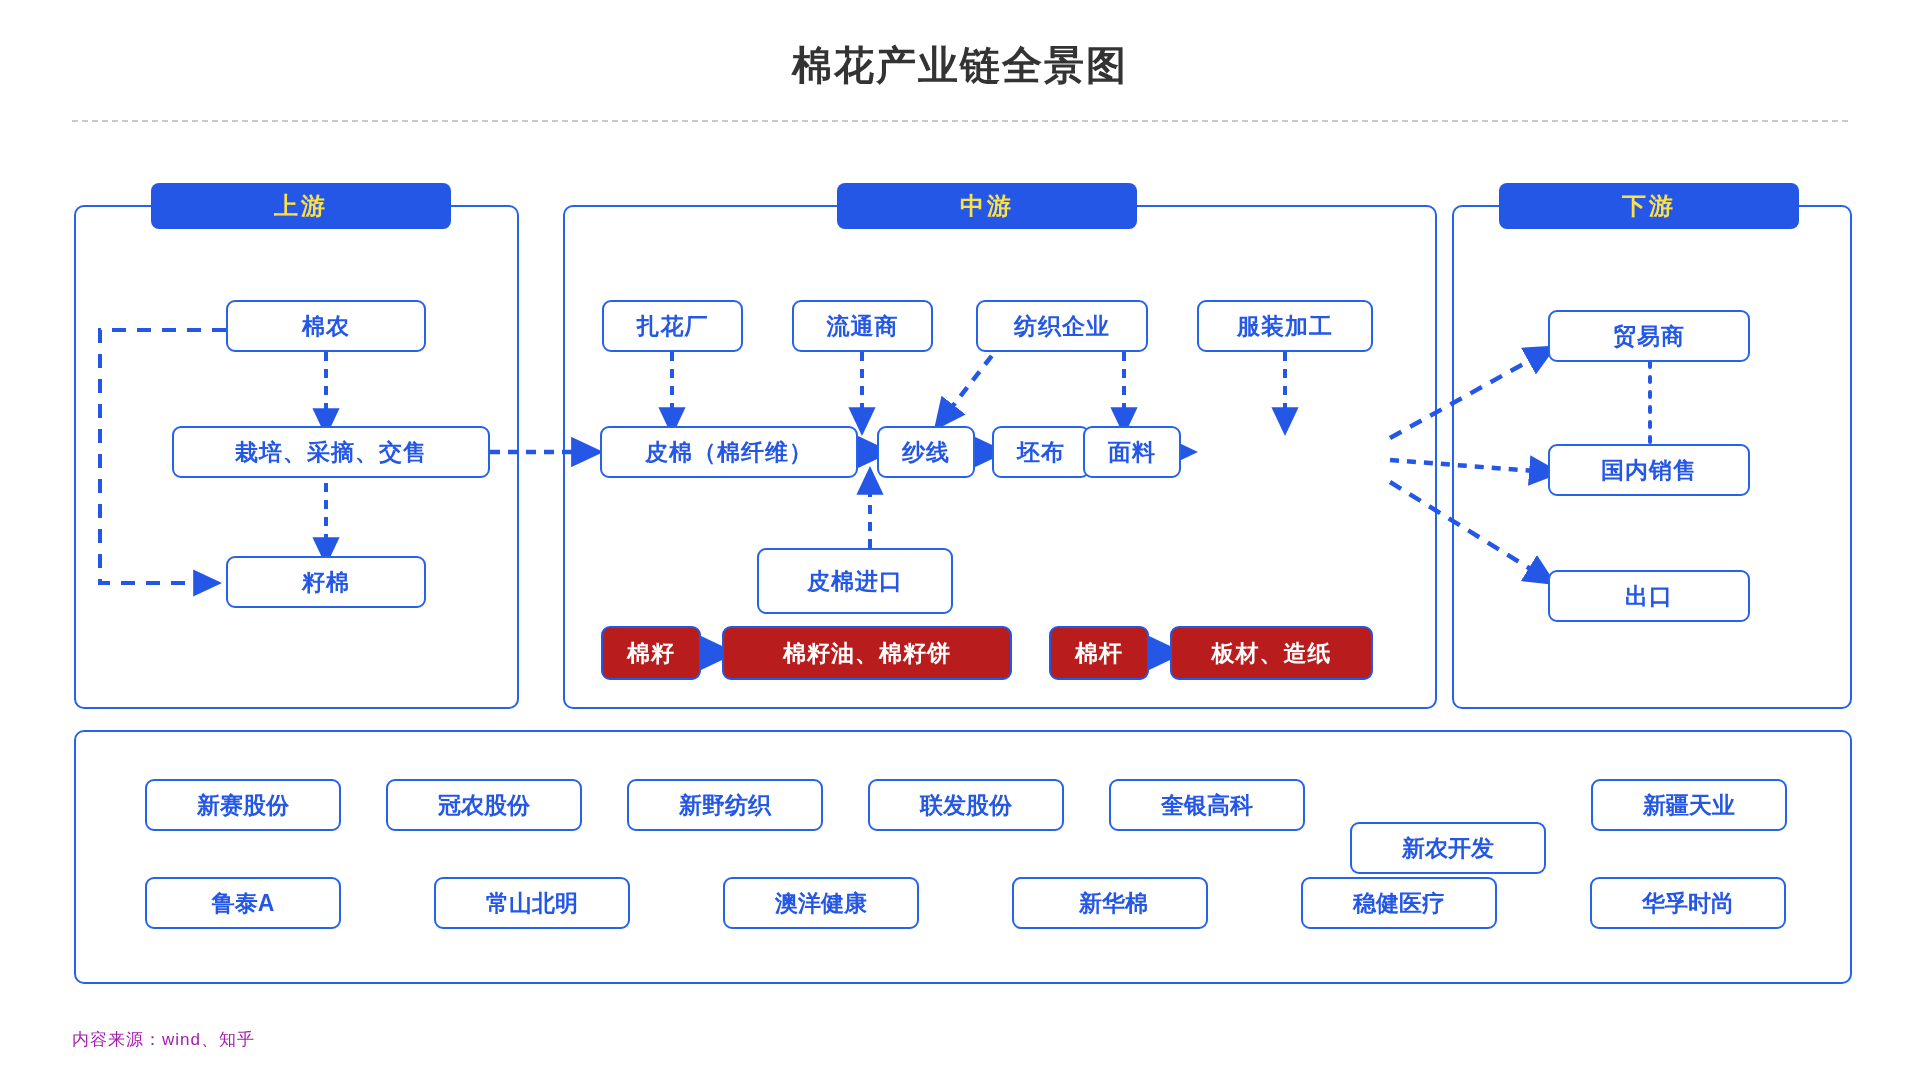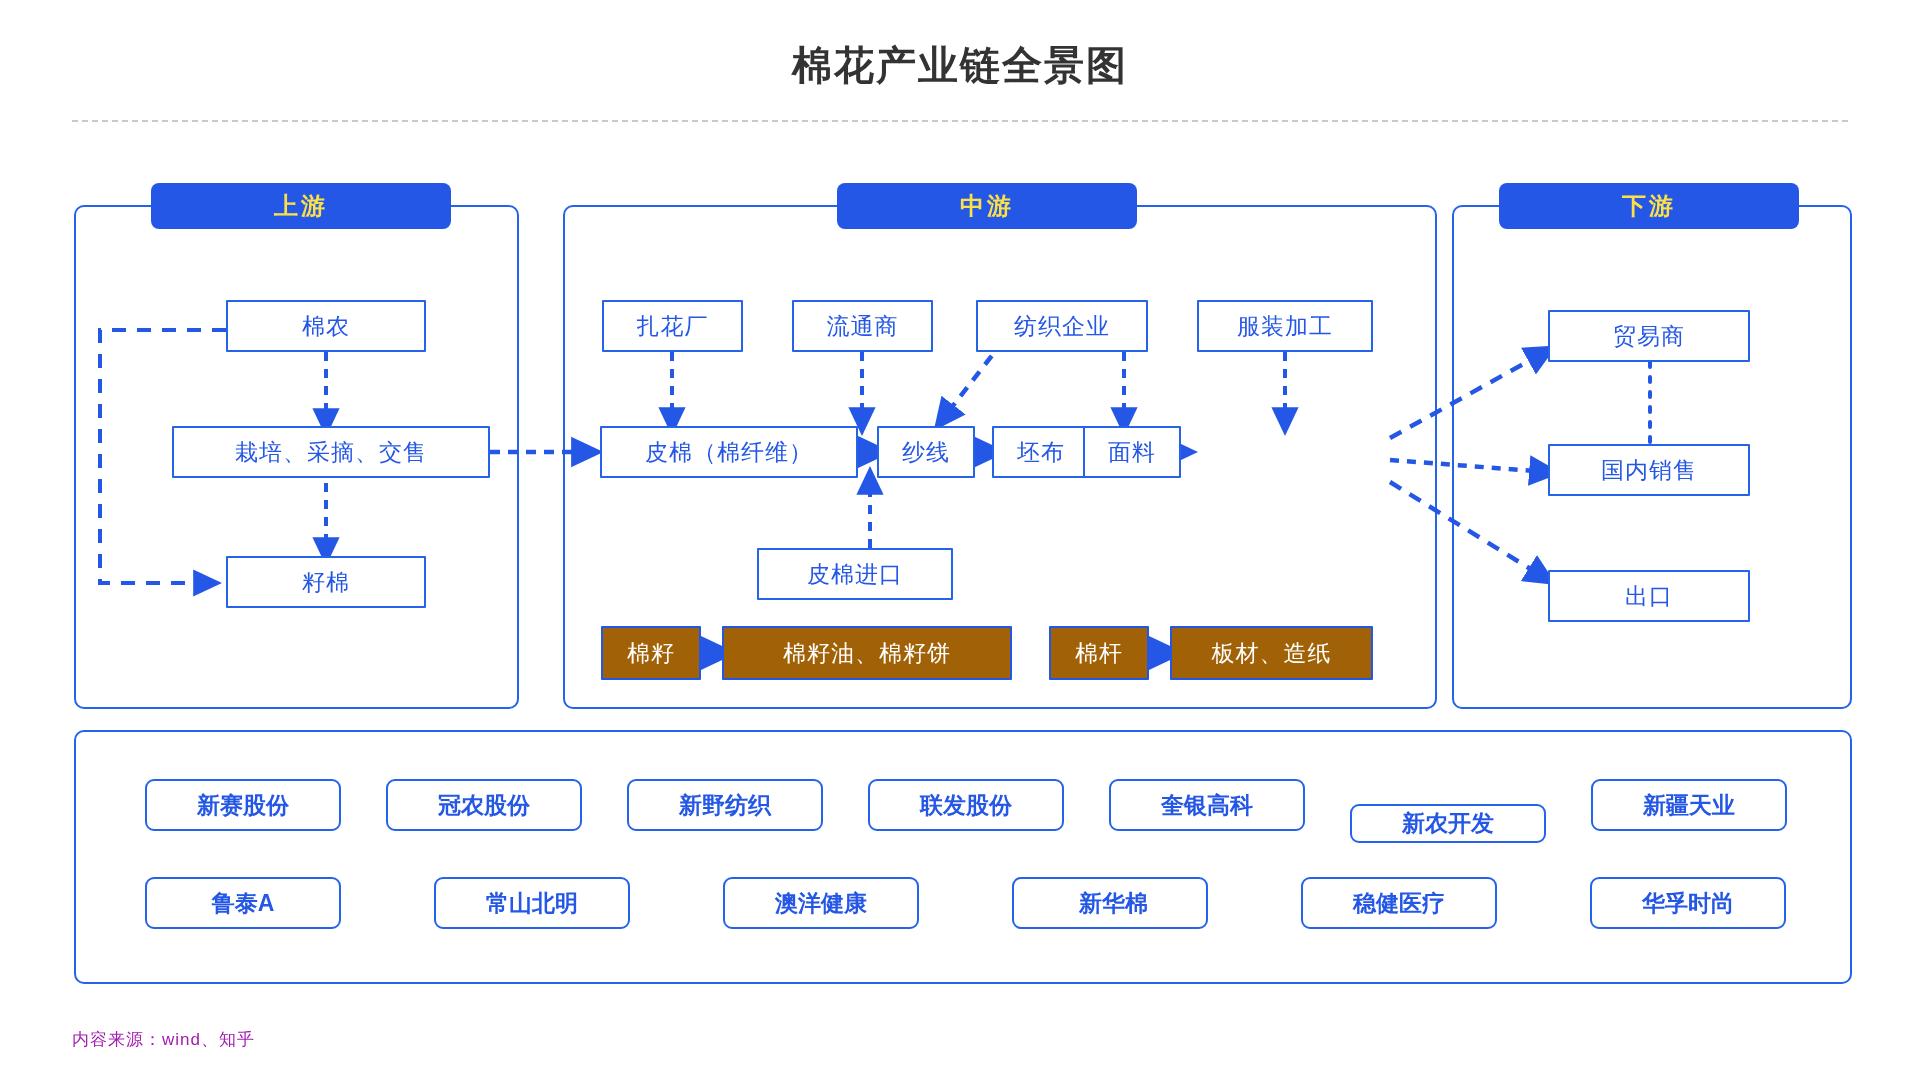--- a/index.html
+++ b/index.html
@@ -29,27 +29,27 @@
   }
   .frame-label{
     position:absolute;background:#2457e6;color:#fde047;border-radius:8px;
     font-size:24px;font-weight:bold;display:flex;align-items:center;justify-content:center;
     letter-spacing:3px;
   }
 
   
   .node{
     position:absolute;box-sizing:border-box;
-    border:2.5px solid #2563eb;border-radius:1px;background:#ffffff;
-    color:#2457e6;font-size:23px;font-weight:normal;
+    border:2.5px solid #2563eb;border-radius:9px;background:#ffffff;
+    color:#2457e6;font-size:23px;font-weight:bold;
     display:flex;align-items:center;justify-content:center;
     letter-spacing:1px;white-space:nowrap;
   }
   .node.filled{
-    background:#a16207;border-color:#2457e6;color:#ffffff;
+    background:#b91c1c;border-color:#2457e6;color:#ffffff;
   }
 
   
   .tag{
     position:absolute;box-sizing:border-box;
     border:2.5px solid #2563eb;border-radius:9px;background:#ffffff;
     color:#2457e6;font-size:23px;font-weight:bold;
     display:flex;align-items:center;justify-content:center;white-space:nowrap;
   }
 
@@ -129,39 +129,39 @@
   <div class="node" style="left:602px;top:300px;width:141px;height:52px;">扎花厂</div>
   <div class="node" style="left:792px;top:300px;width:141px;height:52px;">流通商</div>
   <div class="node" style="left:976px;top:300px;width:172px;height:52px;">纺织企业</div>
   <div class="node" style="left:1197px;top:300px;width:176px;height:52px;">服装加工</div>
 
   <div class="node" style="left:600px;top:426px;width:258px;height:52px;">皮棉（棉纤维）</div>
   <div class="node" style="left:877px;top:426px;width:98px;height:52px;">纱线</div>
   <div class="node" style="left:992px;top:426px;width:98px;height:52px;">坯布</div>
   <div class="node" style="left:1083px;top:426px;width:98px;height:52px;">面料</div>
 
-  <div class="node" style="left:757px;top:548px;width:196px;height:52px;">皮棉进口</div>
+  <div class="node" style="left:757px;top:548px;width:196px;height:66px;">皮棉进口</div>
 
   <div class="node filled" style="left:601px;top:626px;width:100px;height:54px;">棉籽</div>
   <div class="node filled" style="left:722px;top:626px;width:290px;height:54px;">棉籽油、棉籽饼</div>
   <div class="node filled" style="left:1049px;top:626px;width:100px;height:54px;">棉杆</div>
   <div class="node filled" style="left:1170px;top:626px;width:203px;height:54px;">板材、造纸</div>
 
   <div class="node" style="left:1548px;top:310px;width:202px;height:52px;">贸易商</div>
   <div class="node" style="left:1548px;top:444px;width:202px;height:52px;">国内销售</div>
   <div class="node" style="left:1548px;top:570px;width:202px;height:52px;text-align:right;">出口</div>
 
   <div class="frame" style="left:74px;top:730px;width:1774px;height:250px;"></div>
 
   <div class="tag" style="left:145px;top:779px;width:196px;height:52px;">新赛股份</div>
   <div class="tag" style="left:386px;top:779px;width:196px;height:52px;">冠农股份</div>
   <div class="tag" style="left:627px;top:779px;width:196px;height:52px;">新野纺织</div>
   <div class="tag" style="left:868px;top:779px;width:196px;height:52px;">联发股份</div>
   <div class="tag" style="left:1109px;top:779px;width:196px;height:52px;">奎银高科</div>
-  <div class="tag" style="left:1350px;top:804px;width:196px;height:39px;">新农开发</div>
+  <div class="tag" style="left:1350px;top:822px;width:196px;height:52px;">新农开发</div>
   <div class="tag" style="left:1591px;top:779px;width:196px;height:52px;">新疆天业</div>
 
   <div class="tag" style="left:145px;top:877px;width:196px;height:52px;">鲁泰A</div>
   <div class="tag" style="left:434px;top:877px;width:196px;height:52px;">常山北明</div>
   <div class="tag" style="left:723px;top:877px;width:196px;height:52px;">澳洋健康</div>
   <div class="tag" style="left:1012px;top:877px;width:196px;height:52px;padding-left:7px;">新华棉</div>
   <div class="tag" style="left:1301px;top:877px;width:196px;height:52px;">稳健医疗</div>
   <div class="tag" style="left:1590px;top:877px;width:196px;height:52px;">华孚时尚</div>
 
   <div class="source">内容来源：wind、知乎</div>

